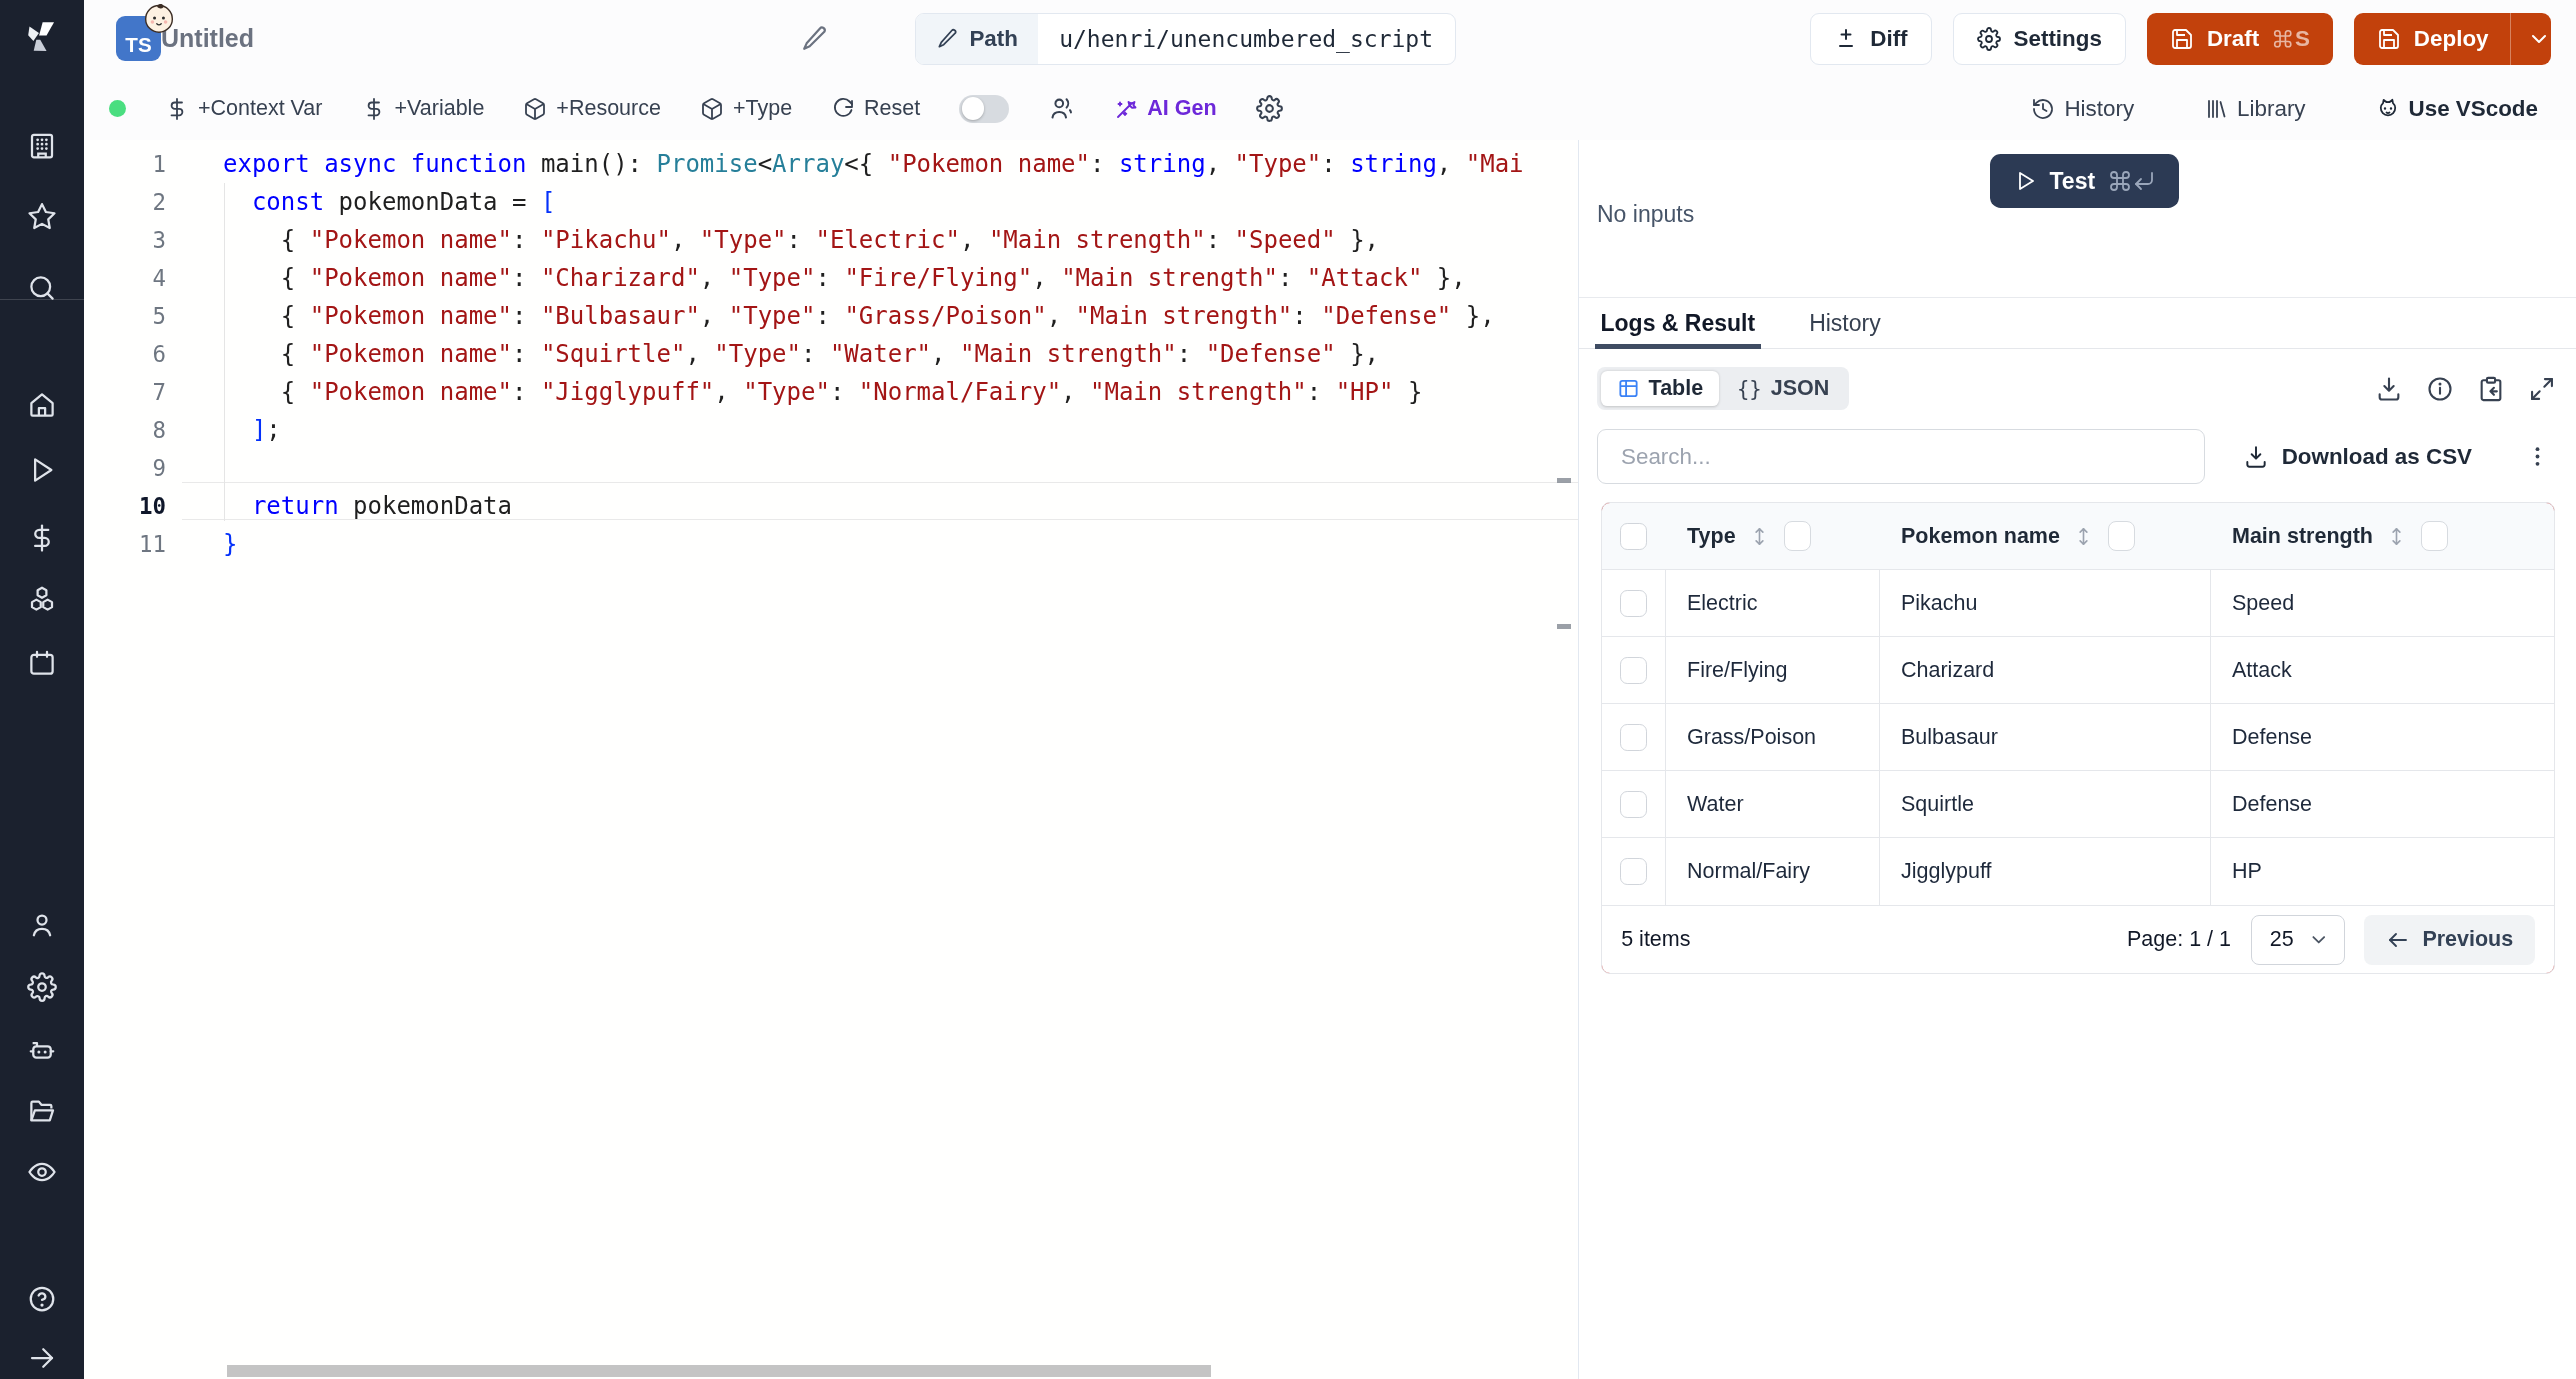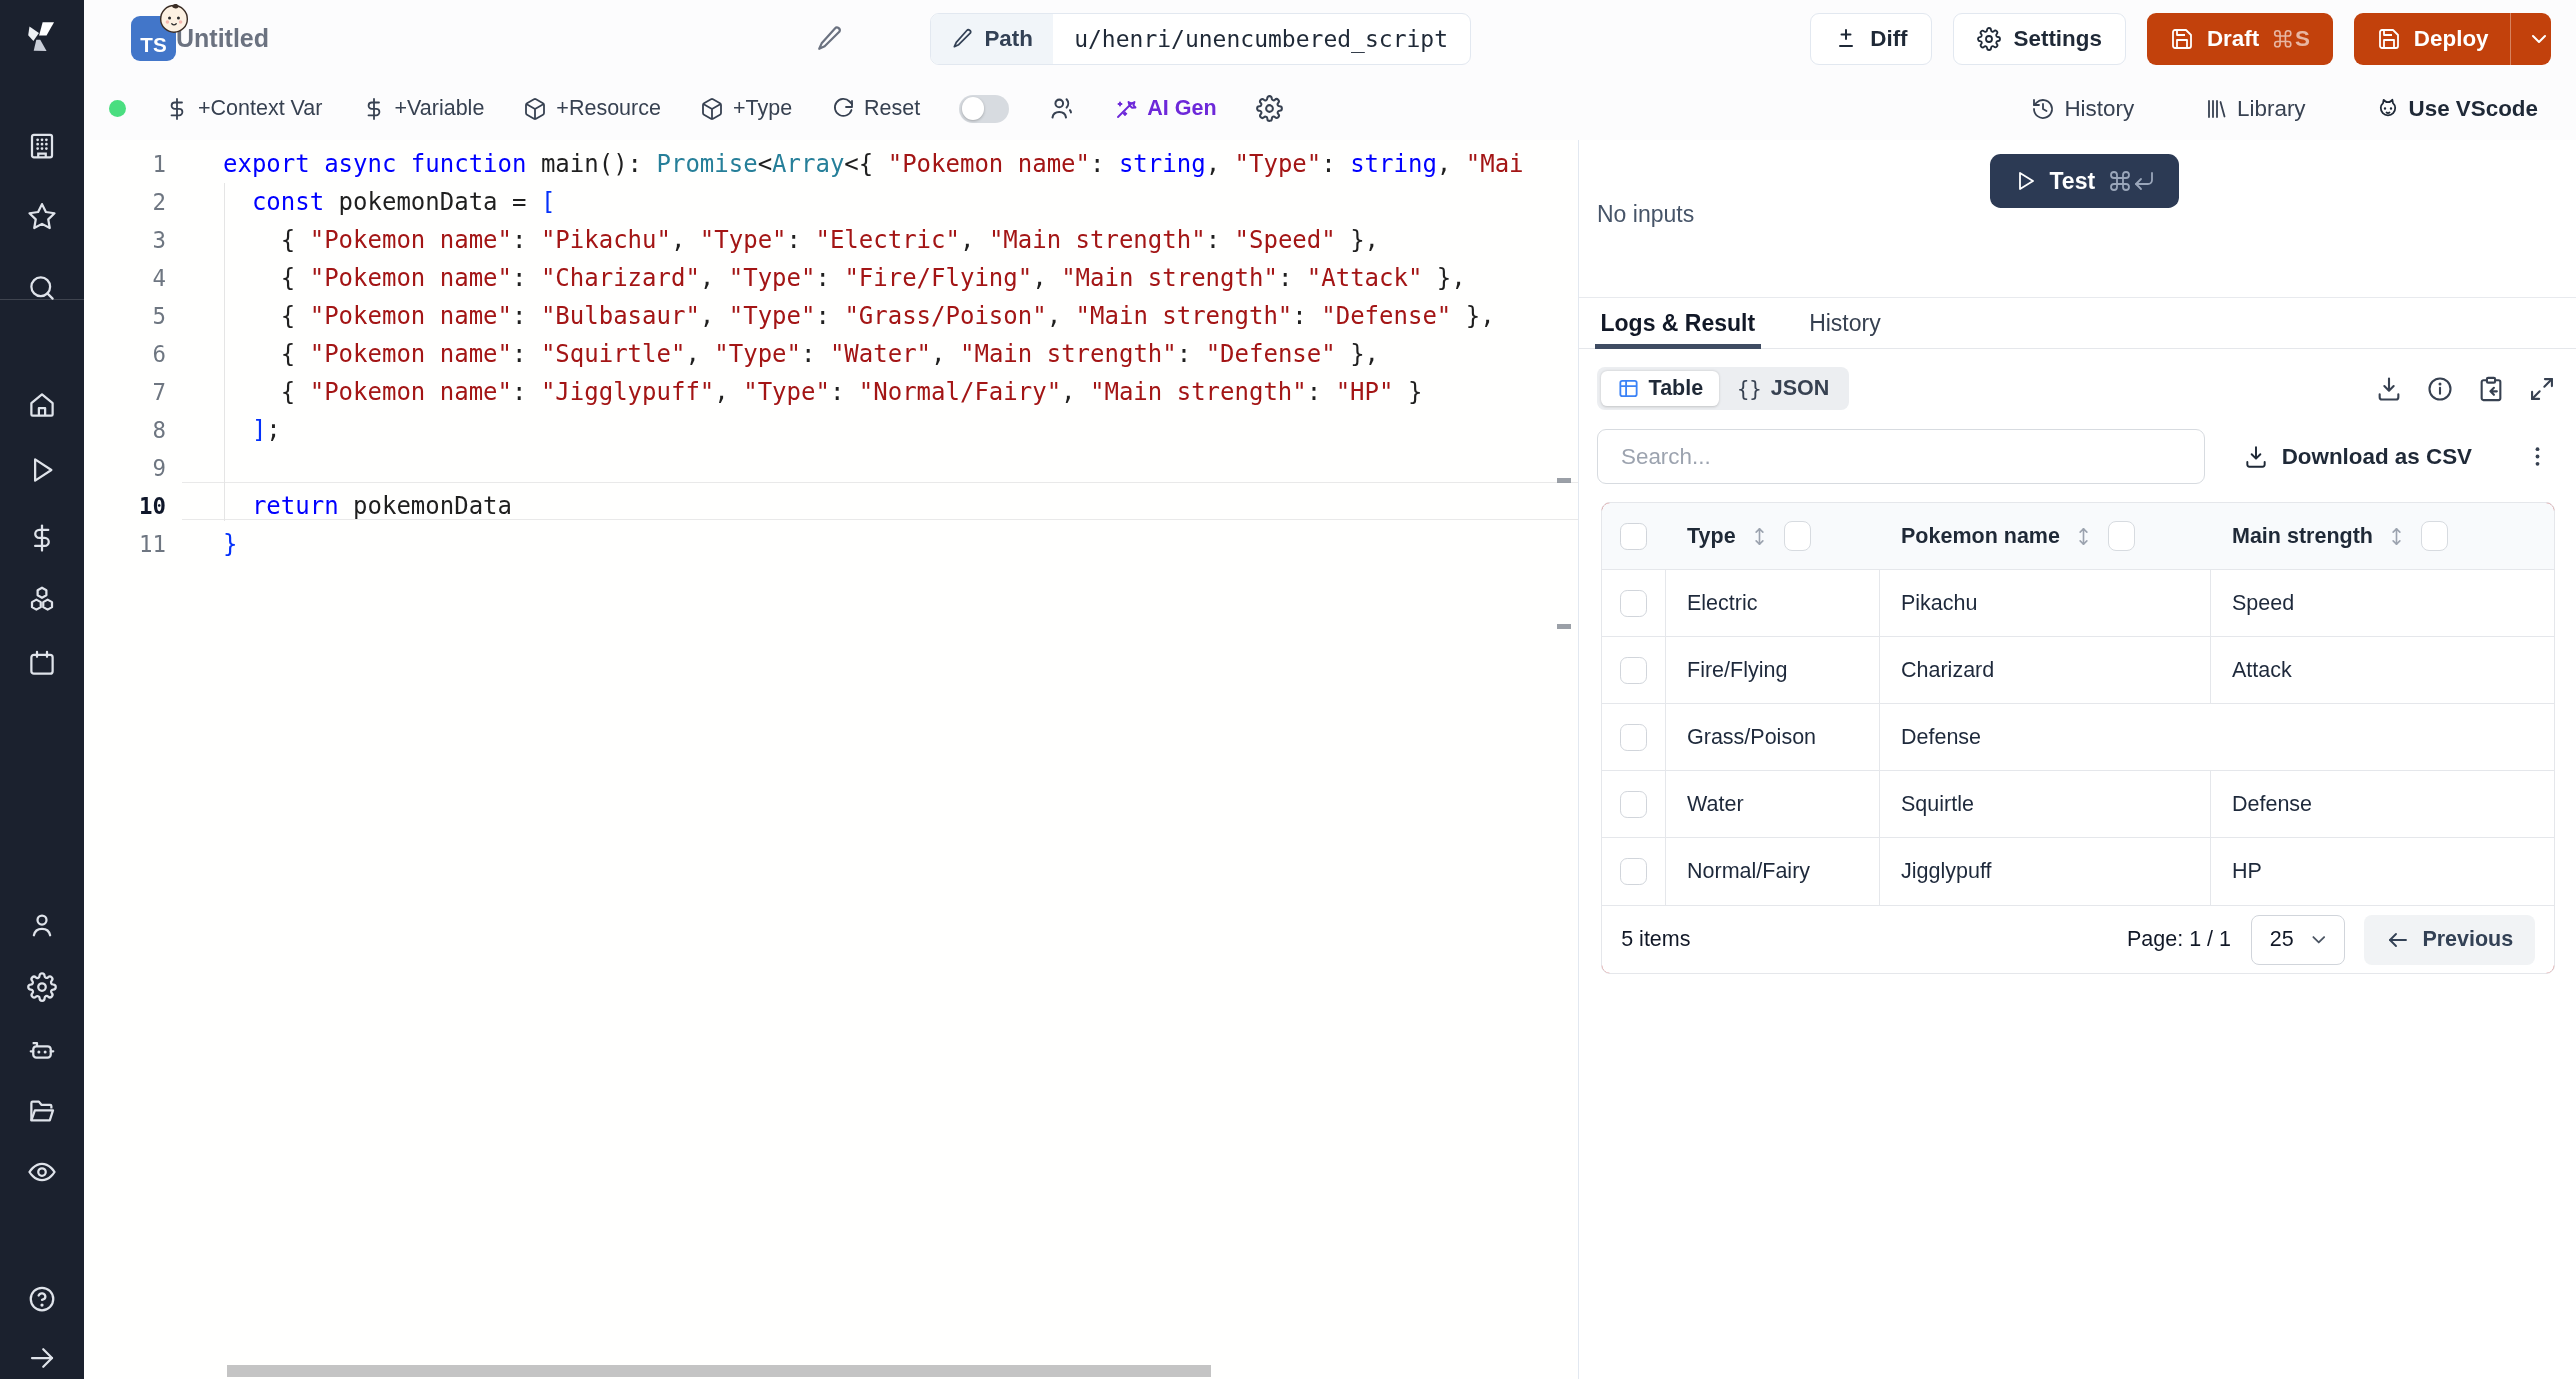--- a/index.html
+++ b/index.html
@@ -8,21 +8,21 @@
 
   
   .sidebar { position:absolute; left:0; top:0; width:84px; height:1379px; background:#1b212e; z-index:5; }
   .logo { position:absolute; top:18px; left:50%; transform:translateX(-50%); width:39px; height:39px; }
   .snav { position:absolute; left:50%; transform:translateX(-50%); width:32px; height:32px; color:#dfe3ea; display:flex; align-items:center; justify-content:center; cursor:pointer; }
   .snav svg { width:30px; height:30px; }
   .sdivider { position:absolute; left:0; top:299px; width:84px; height:0.9px; background:rgba(255,255,255,.16); }
 
   
   .header { position:absolute; left:84px; top:0; right:0; height:77px; background:#fcfcfd; display:flex; align-items:center; }
-  .ts-badge { position:relative; margin-left:47px; width:45px; height:45px; background:#4276c9; border-radius:9px; color:#fff; display:flex; align-items:flex-end; justify-content:center; font-weight:bold; font-size:20.6px; padding-bottom:4.5px; }
+  .ts-badge { position:relative; margin-left:32px; width:45px; height:45px; background:#4276c9; border-radius:9px; color:#fff; display:flex; align-items:flex-end; justify-content:center; font-weight:bold; font-size:20.6px; padding-bottom:4.5px; }
   .ts-emoji { position:absolute; top:-14.3px; right:-14.3px; width:32px; height:32px; }
   .h-title { font-size:25px; font-weight:600; color:#6b7280; }
   .h-pencil { margin-left:546px; color:#6b7280; width:29px; height:29px; }
   .path-group { margin-left:86px; display:flex; align-items:stretch; height:52px; border:0.9px solid #e2e8f0; border-radius:9px; overflow:hidden; background:#fff; }
   .path-left { display:flex; align-items:center; gap:10.7px; background:#f1f5f9; padding:0 19.7px; font-size:22.4px; font-weight:600; color:#334155; }
   .path-left svg { width:23px; height:23px; }
   .path-value { display:flex; align-items:center; padding:0 21.5px; font-family:"DejaVu Sans Mono", monospace; font-size:23px; color:#1f2937; }
   .h-right { position:absolute; right:25px; top:0; height:77px; display:flex; align-items:center; gap:21.5px; }
   .btn { display:flex; align-items:center; gap:12.5px; height:52px; padding:0 23px; border-radius:9px; font-size:22.4px; font-weight:600; cursor:pointer; }
   .btn svg { width:24px; height:24px; }
@@ -539,20 +539,21 @@
           </div>
           <div class="cell c1">Fire/Flying</div>
           <div class="cell c2">Charizard</div>
           <div class="cell c3">Attack</div>
         </div>
         <div class="trow tbody-row">
           <div class="cell-cb">
             <span class="checkbox"></span>
           </div>
           <div class="cell c1">Grass/Poison</div>
+          <div class="cell c2">Bulbasaur</div>
           <div class="cell c3">Defense</div>
         </div>
         <div class="trow tbody-row">
           <div class="cell-cb">
             <span class="checkbox"></span>
           </div>
           <div class="cell c1">Water</div>
           <div class="cell c2">Squirtle</div>
           <div class="cell c3">Defense</div>
         </div>

